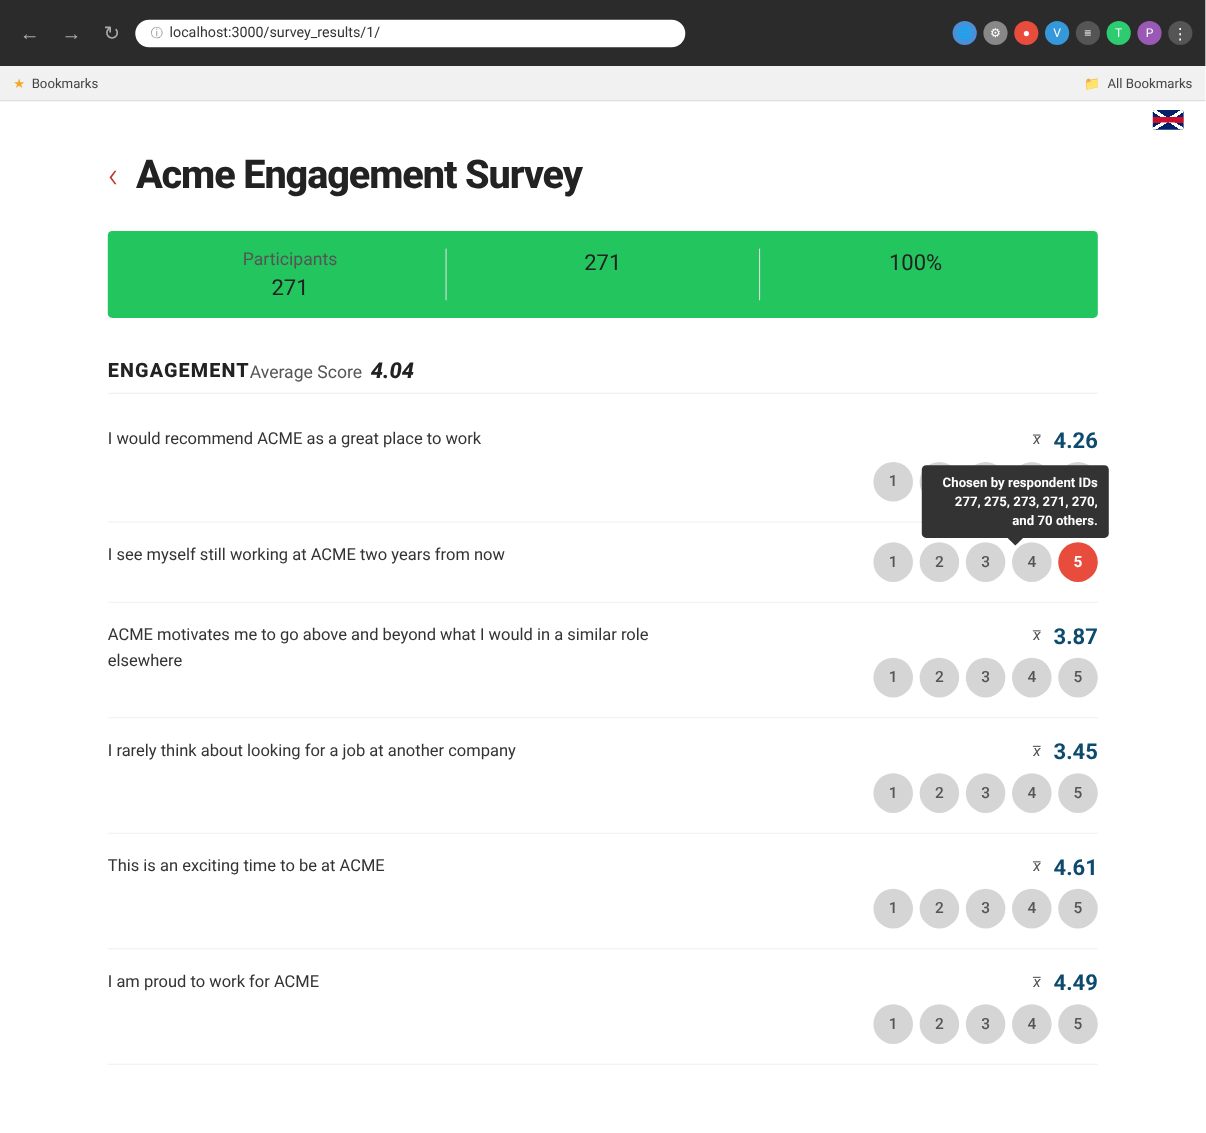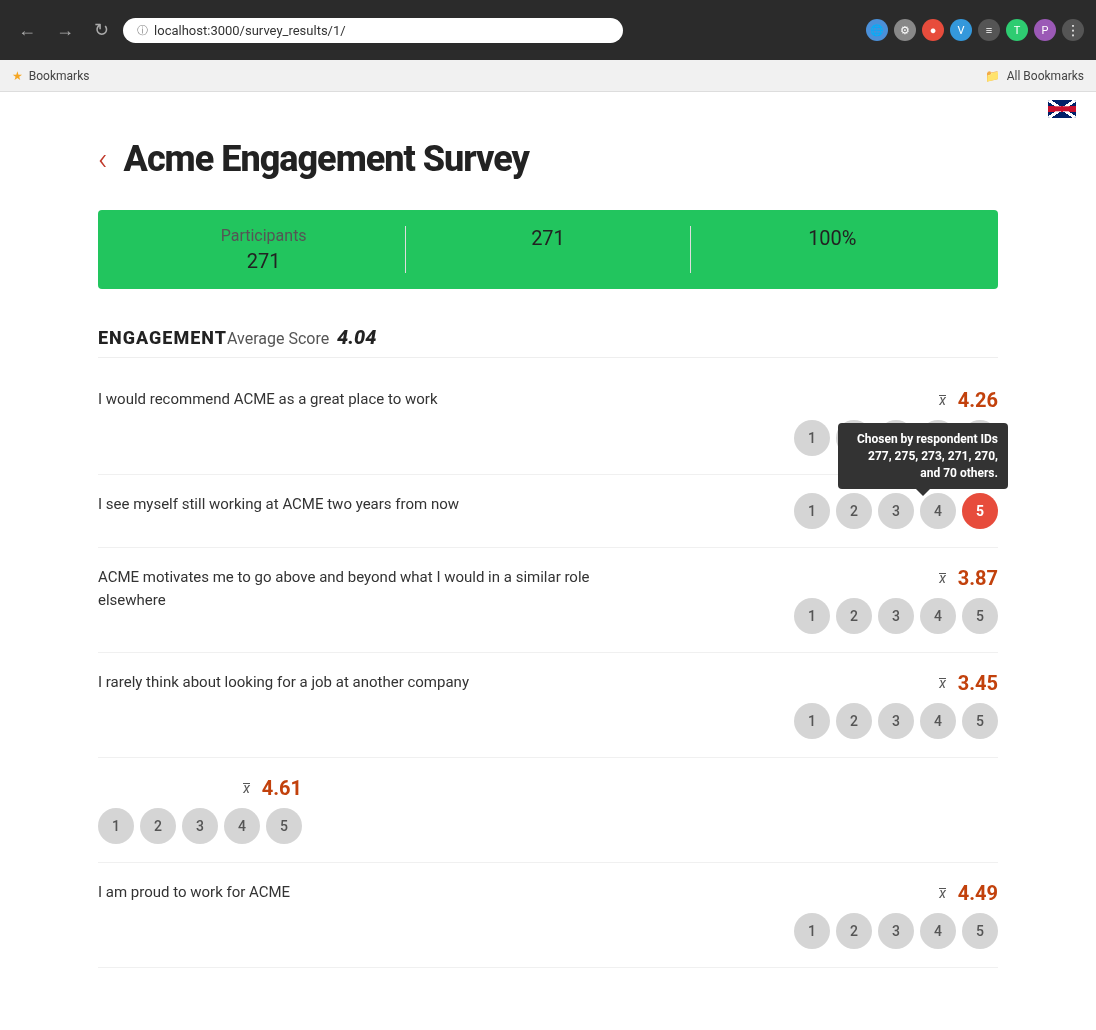--- a/index.html
+++ b/index.html
@@ -224,21 +224,21 @@
       position: absolute;
       top: 3px;
       left: 0;
       width: 100%;
       height: 1px;
       background: #555;
     }
     .score-value {
       font-size: 20px;
       font-weight: 700;
-      color: #c2410c;
+      color: #0c4a6e;
     }
     .rating-circles {
       display: flex;
       gap: 6px;
       position: relative;
     }
     .rating-circle {
       width: 36px;
       height: 36px;
       border-radius: 50%;
@@ -394,20 +394,21 @@
           <div class="rating-circles">
             <div class="rating-circle">1</div>
             <div class="rating-circle">2</div>
             <div class="rating-circle">3</div>
             <div class="rating-circle">4</div>
             <div class="rating-circle">5</div>
           </div>
         </div>
       </div>
       <div class="question-row">
+        <div class="question-text">This is an exciting time to be at ACME</div>
         <div class="question-right">
           <div class="score-display"><span class="x-bar" style="font-style:italic;">x</span>&nbsp;<span class="score-value">4.61</span></div>
           <div class="rating-circles">
             <div class="rating-circle">1</div>
             <div class="rating-circle">2</div>
             <div class="rating-circle">3</div>
             <div class="rating-circle">4</div>
             <div class="rating-circle">5</div>
           </div>
         </div>

